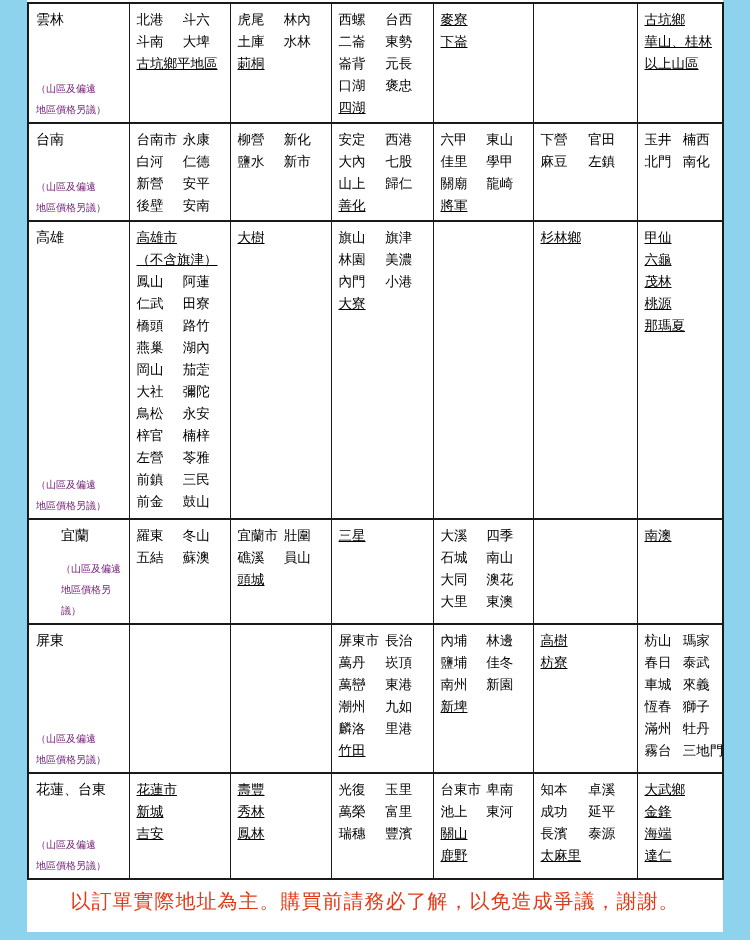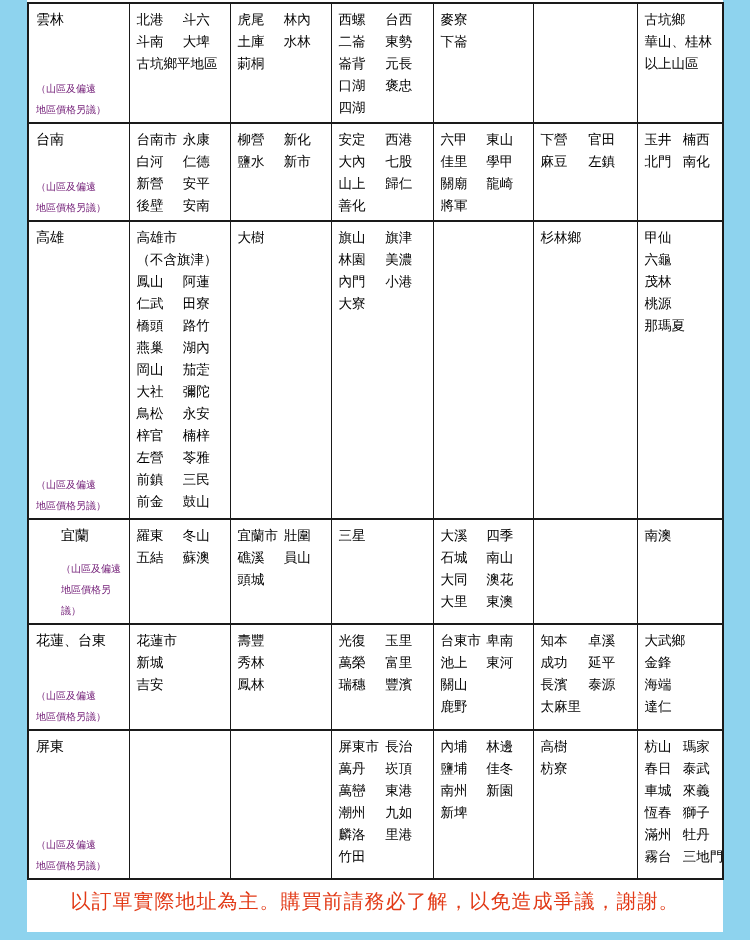--- a/index.html
+++ b/index.html
@@ -50,20 +50,21 @@
     color:#701a75;
     font-size:10px;
     line-height:21px;
   }
   .district-cell .line{
     display:grid;
     grid-template-columns:52% 48%;
   }
   .district-cell .line.single{
     display:block;
+    text-decoration:underline;
   }
   .district-cell .line span{
     white-space:nowrap;
   }
   .footnote{
     margin-top:6px;
     text-align:center;
     color:#e23a17;
     font-size:20px;
     line-height:31px;
@@ -376,20 +377,101 @@
                 <span>大里</span>
                 <span>東澳</span>
               </div>
             </td>
             <td class="district-cell"></td>
             <td class="district-cell">
               <div class="line single"><span>南澳</span></div>
             </td>
           </tr>
           <tr>
+            <td class="region-cell" style="height: 141px;">
+              <div class="region-inner">
+                <div class="region-name">屏東</div>
+                <div class="region-note">
+                  <div>（山區及偏遠</div>
+                  <div>地區價格另議）</div>
+                </div>
+              </div>
+            </td>
+            <td class="district-cell"></td>
+            <td class="district-cell"></td>
+            <td class="district-cell">
+              <div class="line">
+                <span>屏東市</span>
+                <span>長治</span>
+              </div>
+              <div class="line">
+                <span>萬丹</span>
+                <span>崁頂</span>
+              </div>
+              <div class="line">
+                <span>萬巒</span>
+                <span>東港</span>
+              </div>
+              <div class="line">
+                <span>潮州</span>
+                <span>九如</span>
+              </div>
+              <div class="line">
+                <span>麟洛</span>
+                <span>里港</span>
+              </div>
+              <div class="line single"><span>竹田</span></div>
+            </td>
+            <td class="district-cell">
+              <div class="line">
+                <span>內埔</span>
+                <span>林邊</span>
+              </div>
+              <div class="line">
+                <span>鹽埔</span>
+                <span>佳冬</span>
+              </div>
+              <div class="line">
+                <span>南州</span>
+                <span>新園</span>
+              </div>
+              <div class="line single"><span>新埤</span></div>
+            </td>
+            <td class="district-cell">
+              <div class="line single"><span>高樹</span></div>
+              <div class="line single"><span>枋寮</span></div>
+            </td>
+            <td class="district-cell">
+              <div class="line">
+                <span>枋山</span>
+                <span>瑪家</span>
+              </div>
+              <div class="line">
+                <span>春日</span>
+                <span>泰武</span>
+              </div>
+              <div class="line">
+                <span>車城</span>
+                <span>來義</span>
+              </div>
+              <div class="line">
+                <span>恆春</span>
+                <span>獅子</span>
+              </div>
+              <div class="line">
+                <span>滿州</span>
+                <span>牡丹</span>
+              </div>
+              <div class="line">
+                <span>霧台</span>
+                <span>三地門</span>
+              </div>
+            </td>
+          </tr>
+          <tr>
             <td class="region-cell" style="height: 98px;">
               <div class="region-inner">
                 <div class="region-name">花蓮、台東</div>
                 <div class="region-note">
                   <div>（山區及偏遠</div>
                   <div>地區價格另議）</div>
                 </div>
               </div>
             </td>
             <td class="district-cell">
@@ -441,101 +523,20 @@
                 <span>長濱</span>
                 <span>泰源</span>
               </div>
               <div class="line single"><span>太麻里</span></div>
             </td>
             <td class="district-cell">
               <div class="line single"><span>大武鄉</span></div>
               <div class="line single"><span>金鋒</span></div>
               <div class="line single"><span>海端</span></div>
               <div class="line single"><span>達仁</span></div>
-            </td>
-          </tr>
-          <tr>
-            <td class="region-cell" style="height: 141px;">
-              <div class="region-inner">
-                <div class="region-name">屏東</div>
-                <div class="region-note">
-                  <div>（山區及偏遠</div>
-                  <div>地區價格另議）</div>
-                </div>
-              </div>
-            </td>
-            <td class="district-cell"></td>
-            <td class="district-cell"></td>
-            <td class="district-cell">
-              <div class="line">
-                <span>屏東市</span>
-                <span>長治</span>
-              </div>
-              <div class="line">
-                <span>萬丹</span>
-                <span>崁頂</span>
-              </div>
-              <div class="line">
-                <span>萬巒</span>
-                <span>東港</span>
-              </div>
-              <div class="line">
-                <span>潮州</span>
-                <span>九如</span>
-              </div>
-              <div class="line">
-                <span>麟洛</span>
-                <span>里港</span>
-              </div>
-              <div class="line single"><span>竹田</span></div>
-            </td>
-            <td class="district-cell">
-              <div class="line">
-                <span>內埔</span>
-                <span>林邊</span>
-              </div>
-              <div class="line">
-                <span>鹽埔</span>
-                <span>佳冬</span>
-              </div>
-              <div class="line">
-                <span>南州</span>
-                <span>新園</span>
-              </div>
-              <div class="line single"><span>新埤</span></div>
-            </td>
-            <td class="district-cell">
-              <div class="line single"><span>高樹</span></div>
-              <div class="line single"><span>枋寮</span></div>
-            </td>
-            <td class="district-cell">
-              <div class="line">
-                <span>枋山</span>
-                <span>瑪家</span>
-              </div>
-              <div class="line">
-                <span>春日</span>
-                <span>泰武</span>
-              </div>
-              <div class="line">
-                <span>車城</span>
-                <span>來義</span>
-              </div>
-              <div class="line">
-                <span>恆春</span>
-                <span>獅子</span>
-              </div>
-              <div class="line">
-                <span>滿州</span>
-                <span>牡丹</span>
-              </div>
-              <div class="line">
-                <span>霧台</span>
-                <span>三地門</span>
-              </div>
             </td>
           </tr>
         </tbody>
     </table>
     <div class="footnote">
       <div>以訂單實際地址為主。購買前請務必了解，以免造成爭議，謝謝。</div>
     </div>
   </div>
 </div>
 

